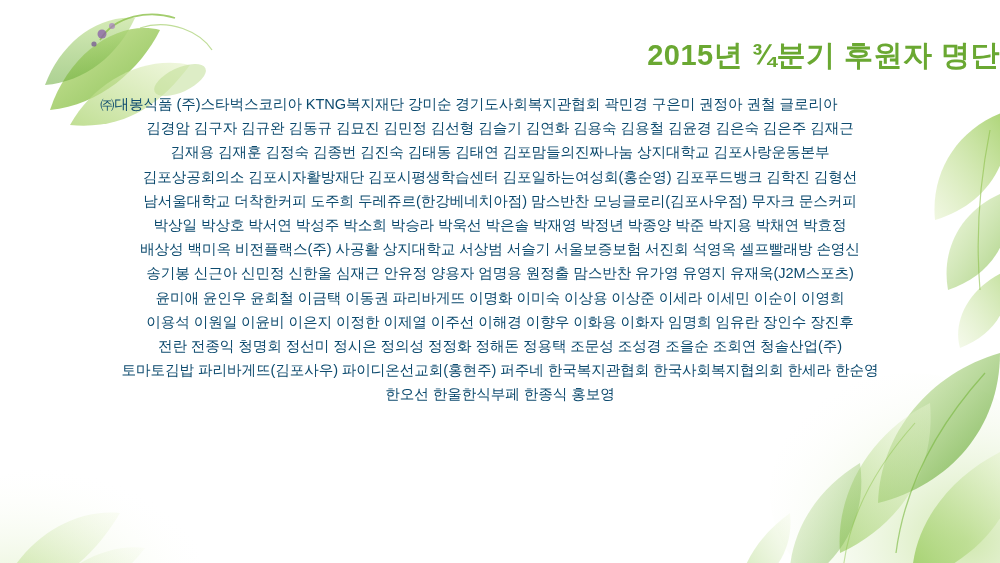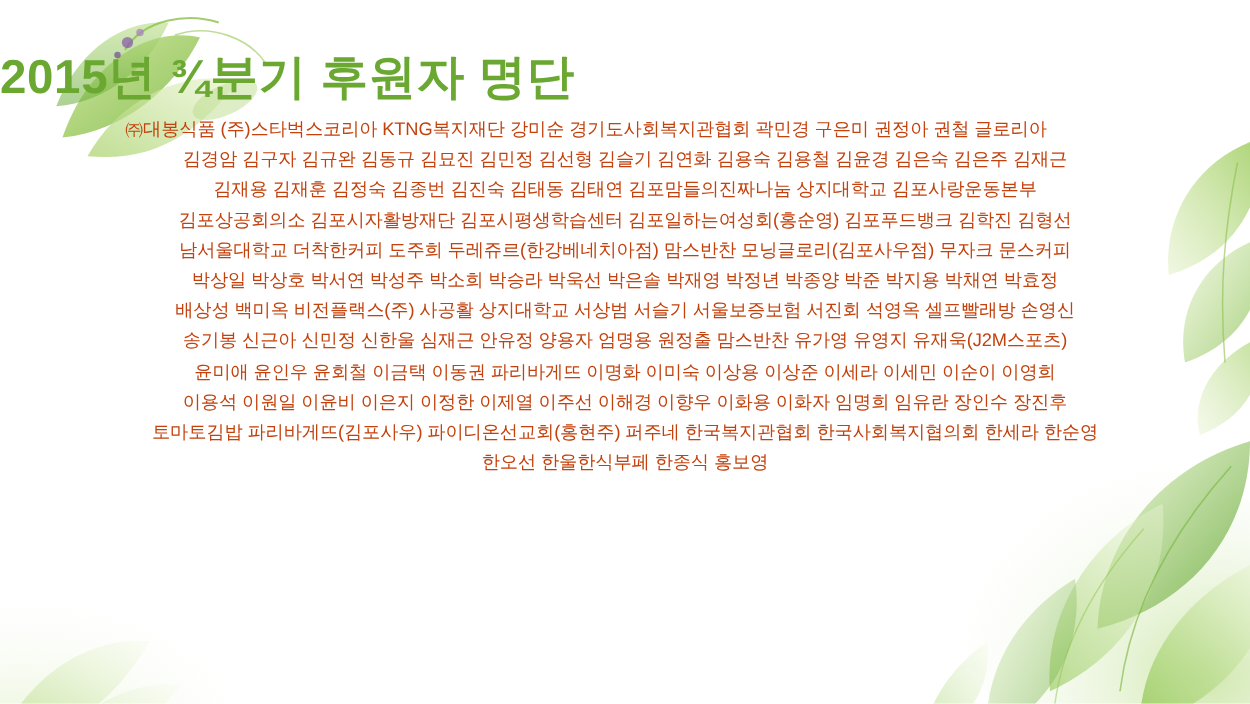--- a/index.html
+++ b/index.html
@@ -32,39 +32,39 @@
   #deco-right     { right: -10px; top: 90px; }
   #deco-bottom-right { right: -20px; bottom: -30px; }
   #deco-bottom-left { left: -20px; bottom: -40px; }
 
   
   .title {
     position: absolute;
     top: 36px;
     left: 0;
     width: 1000px;
-    text-align: left;
-    font-size: 38px;
+    text-align: right;
+    font-size: 29px;
     font-weight: bold;
     color: #6aa832;
     letter-spacing: 0.5px;
     z-index: 5;
   }
 
   
   .list {
     position: absolute;
     top: 92px;
     left: 100px;
     width: 800px;
     z-index: 6;
   }
   .list-line {
     text-align: center;
-    color: #c2410c;
+    color: #0c4a6e;
     font-size: 14.6px;
     line-height: 24.2px;
     white-space: nowrap;
     letter-spacing: -0.1px;
   }
   .list-line:first-child {
     text-align: left;
   }
 </style>
 </head>
@@ -170,17 +170,18 @@
     <div class="list-line">㈜대봉식품  (주)스타벅스코리아  KTNG복지재단  강미순  경기도사회복지관협회  곽민경  구은미  권정아  권철  글로리아</div>
     <div class="list-line">김경암  김구자  김규완  김동규  김묘진  김민정  김선형  김슬기  김연화  김용숙  김용철  김윤경  김은숙  김은주  김재근</div>
     <div class="list-line">김재용  김재훈  김정숙  김종번  김진숙  김태동  김태연  김포맘들의진짜나눔  상지대학교  김포사랑운동본부</div>
     <div class="list-line">김포상공회의소  김포시자활방재단  김포시평생학습센터  김포일하는여성회(홍순영)  김포푸드뱅크  김학진  김형선</div>
     <div class="list-line">남서울대학교  더착한커피  도주희  두레쥬르(한강베네치아점)  맘스반찬  모닝글로리(김포사우점)  무자크  문스커피</div>
     <div class="list-line">박상일  박상호  박서연  박성주  박소희  박승라  박욱선  박은솔  박재영  박정년  박종양  박준  박지용  박채연  박효정</div>
     <div class="list-line">배상성  백미옥  비전플랙스(주)  사공활  상지대학교  서상범  서슬기  서울보증보험  서진회  석영옥  셀프빨래방  손영신</div>
     <div class="list-line">송기봉  신근아  신민정  신한울  심재근  안유정  양용자  엄명용  원정출  맘스반찬  유가영  유영지  유재욱(J2M스포츠)</div>
     <div class="list-line">윤미애  윤인우  윤회철  이금택  이동권  파리바게뜨  이명화  이미숙  이상용  이상준  이세라  이세민  이순이  이영희</div>
     <div class="list-line">이용석  이원일  이윤비  이은지  이정한  이제열  이주선  이해경  이향우  이화용  이화자  임명희  임유란  장인수  장진후</div>
+    <div class="list-line">전란  전종익  청명회  정선미  정시은  정의성  정정화  정해돈  정용택  조문성  조성경  조을순  조회연  청솔산업(주)</div>
     <div class="list-line">토마토김밥  파리바게뜨(김포사우)  파이디온선교회(홍현주)  퍼주네  한국복지관협회  한국사회복지협의회  한세라  한순영</div>
     <div class="list-line">한오선  한울한식부페  한종식  홍보영</div>
   </div>
 
 </div>
 
 </body></html>

